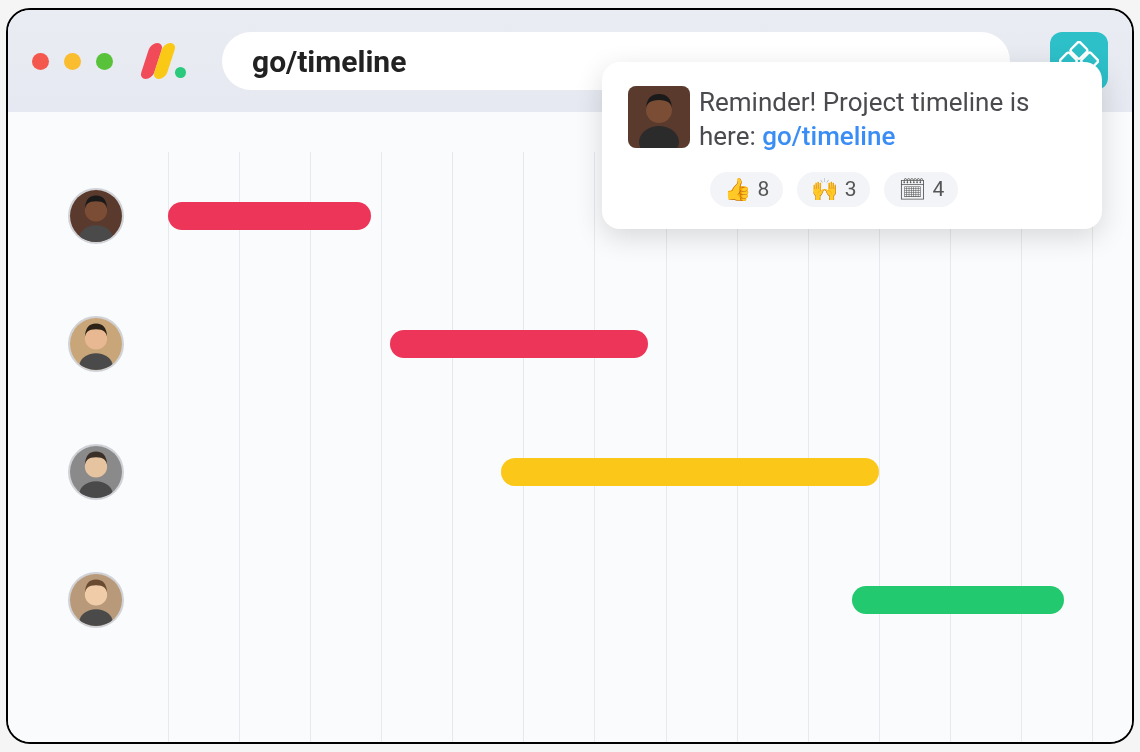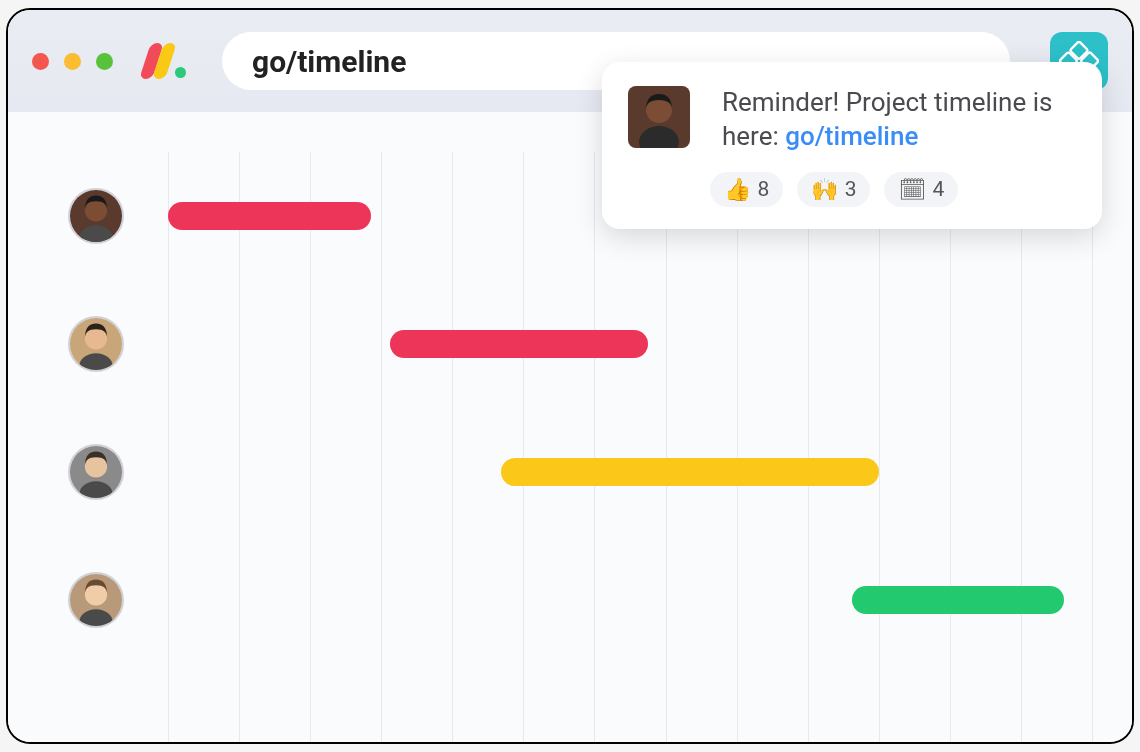--- a/index.html
+++ b/index.html
@@ -159,21 +159,21 @@
       right: 38px;
       width: 500px;
       background: #fff;
       border-radius: 18px;
       box-shadow: 0 8px 28px rgba(0,0,0,0.14);
       padding: 24px 26px 22px 26px;
       z-index: 10;
     }
     .msg-top {
       display: flex;
-      gap: 32px;
+      gap: 9px;
       align-items: flex-start;
     }
     .msg-avatar {
       width: 62px;
       height: 62px;
       border-radius: 8px;
       flex-shrink: 0;
       overflow: hidden;
       background: #ddd;
     }

